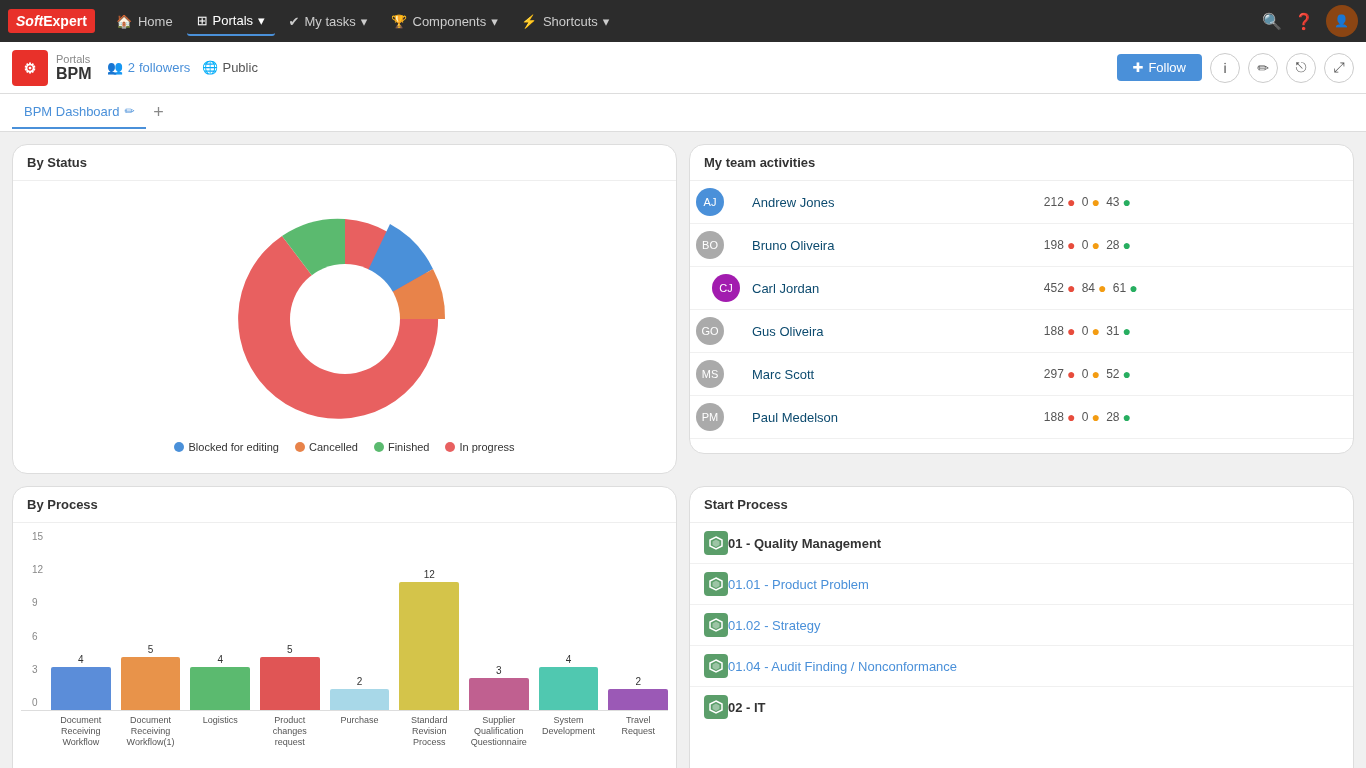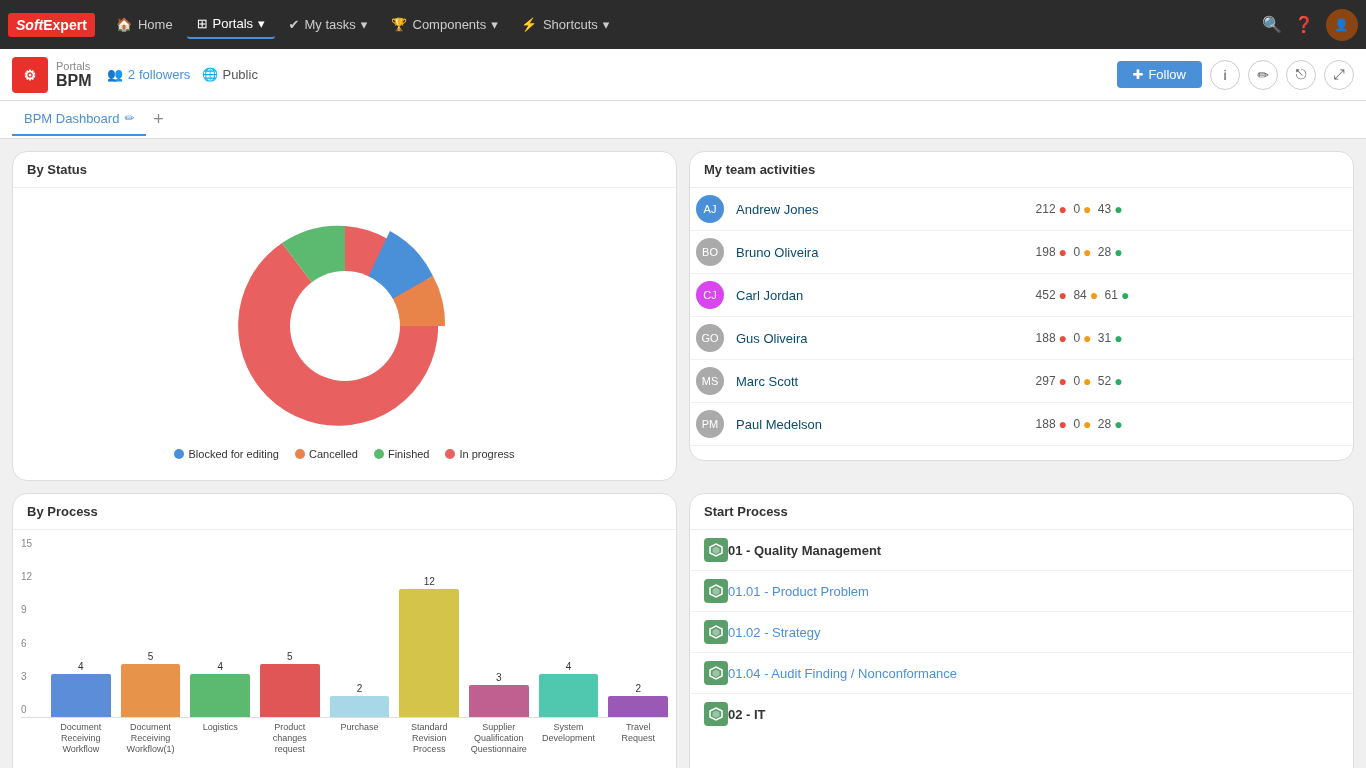--- a/index.html
+++ b/index.html
@@ -1,21 +1,21 @@
 <!DOCTYPE html>
 <html><head>
   <meta charset="utf-8">
   <style>
     * { box-sizing: border-box; margin: 0; padding: 0; }
     body { font-family: Arial, sans-serif; font-size: 13px; background: #f0f0f0; color: #333; }
 
     
     .top-nav {
       background: #2c2c2c;
-      height: 49px;
+      height: 42px;
       display: flex;
       align-items: center;
       padding: 0 8px;
       gap: 4px;
     }
     .logo {
       background: #e8312a;
       padding: 4px 8px;
       border-radius: 3px;
       font-weight: bold;
@@ -170,21 +170,21 @@
       position: relative;
       height: 180px;
       display: flex;
       align-items: flex-end;
       gap: 10px;
       padding-left: 30px;
       border-bottom: 1px solid #ddd;
     }
     .bar-y-labels {
       position: absolute;
-      left: 0; top: 0; bottom: 0;
+      left: 11px; top: 0; bottom: 0;
       display: flex;
       flex-direction: column;
       justify-content: space-between;
       font-size: 10px;
       color: #888;
       padding-bottom: 2px;
     }
     .bar-group {
       display: flex;
       flex-direction: column;
@@ -413,21 +413,21 @@
         <span class="arrow-down">●</span>
         <span class="stat-num">&nbsp;0</span>
         <span class="arrow-right">●</span>
         <span class="stat-num">&nbsp;28</span>
         <span class="arrow-up">●</span>
       </span>
     </td>
   </tr>
             <tr>
     <td style="width:36px;">
-      <div class="team-avatar" style="background:#d946ef;">CJ</div>
+      <div class="team-avatar" style="background:#a21caf;margin-left:16px;">CJ</div>
     </td>
     <td>
       <span class="team-name">Carl Jordan</span>
     </td>
     <td class="stats-cell">
       <span class="stat-group">
         <span class="stat-num">452</span>
         <span class="arrow-down">●</span>
         <span class="stat-num">&nbsp;84</span>
         <span class="arrow-right">●</span>

